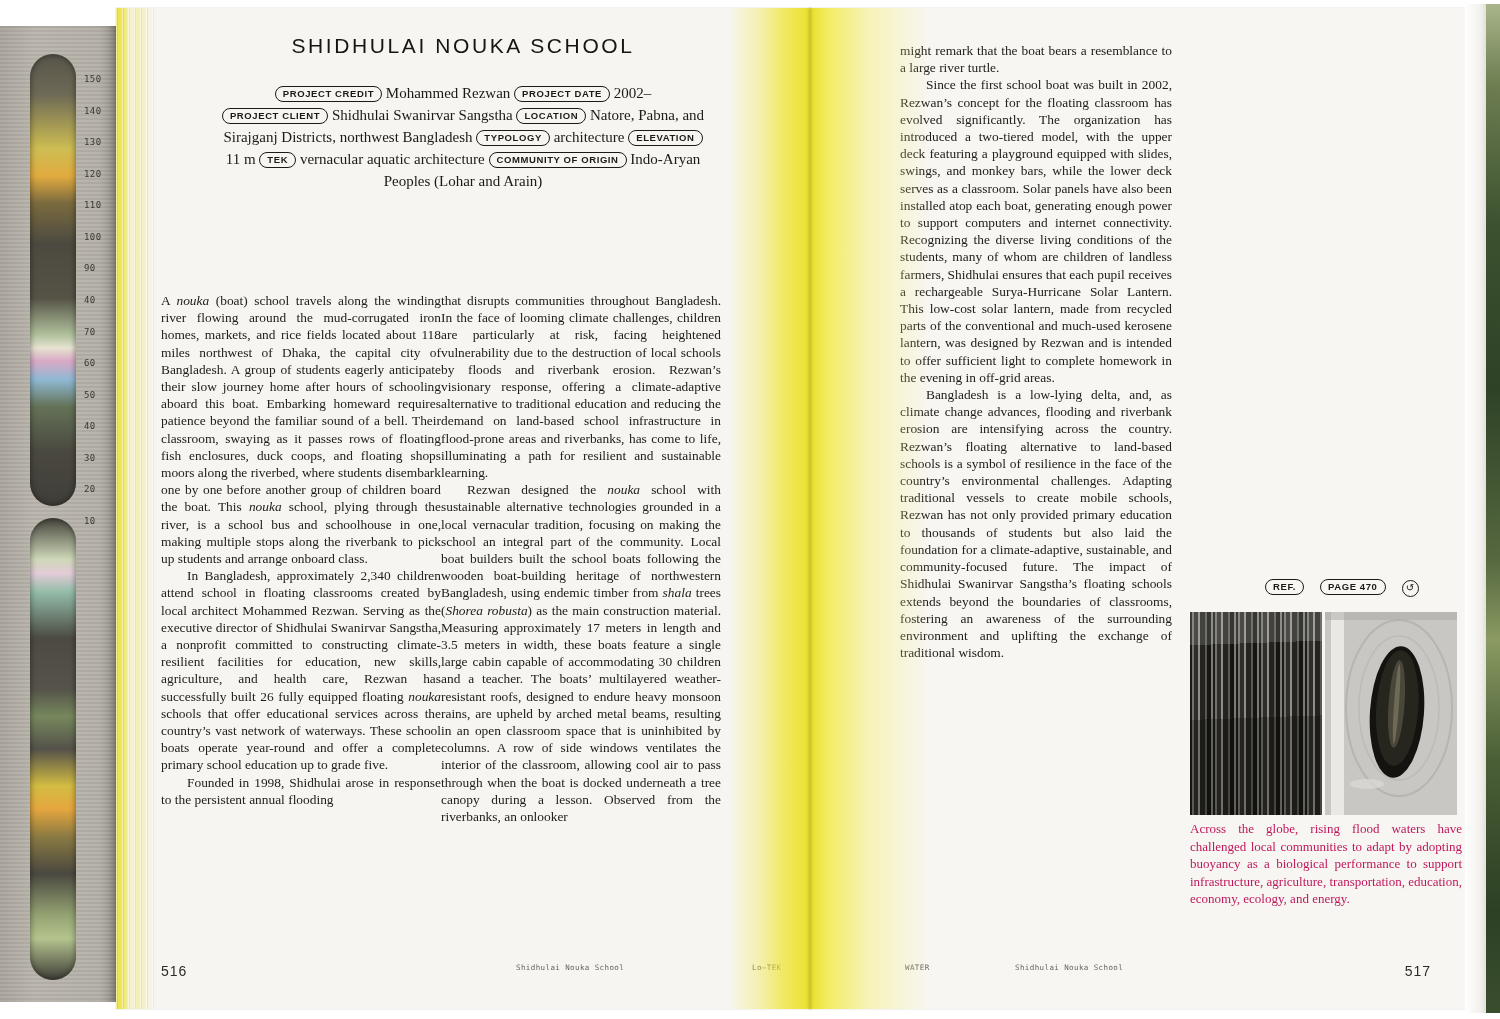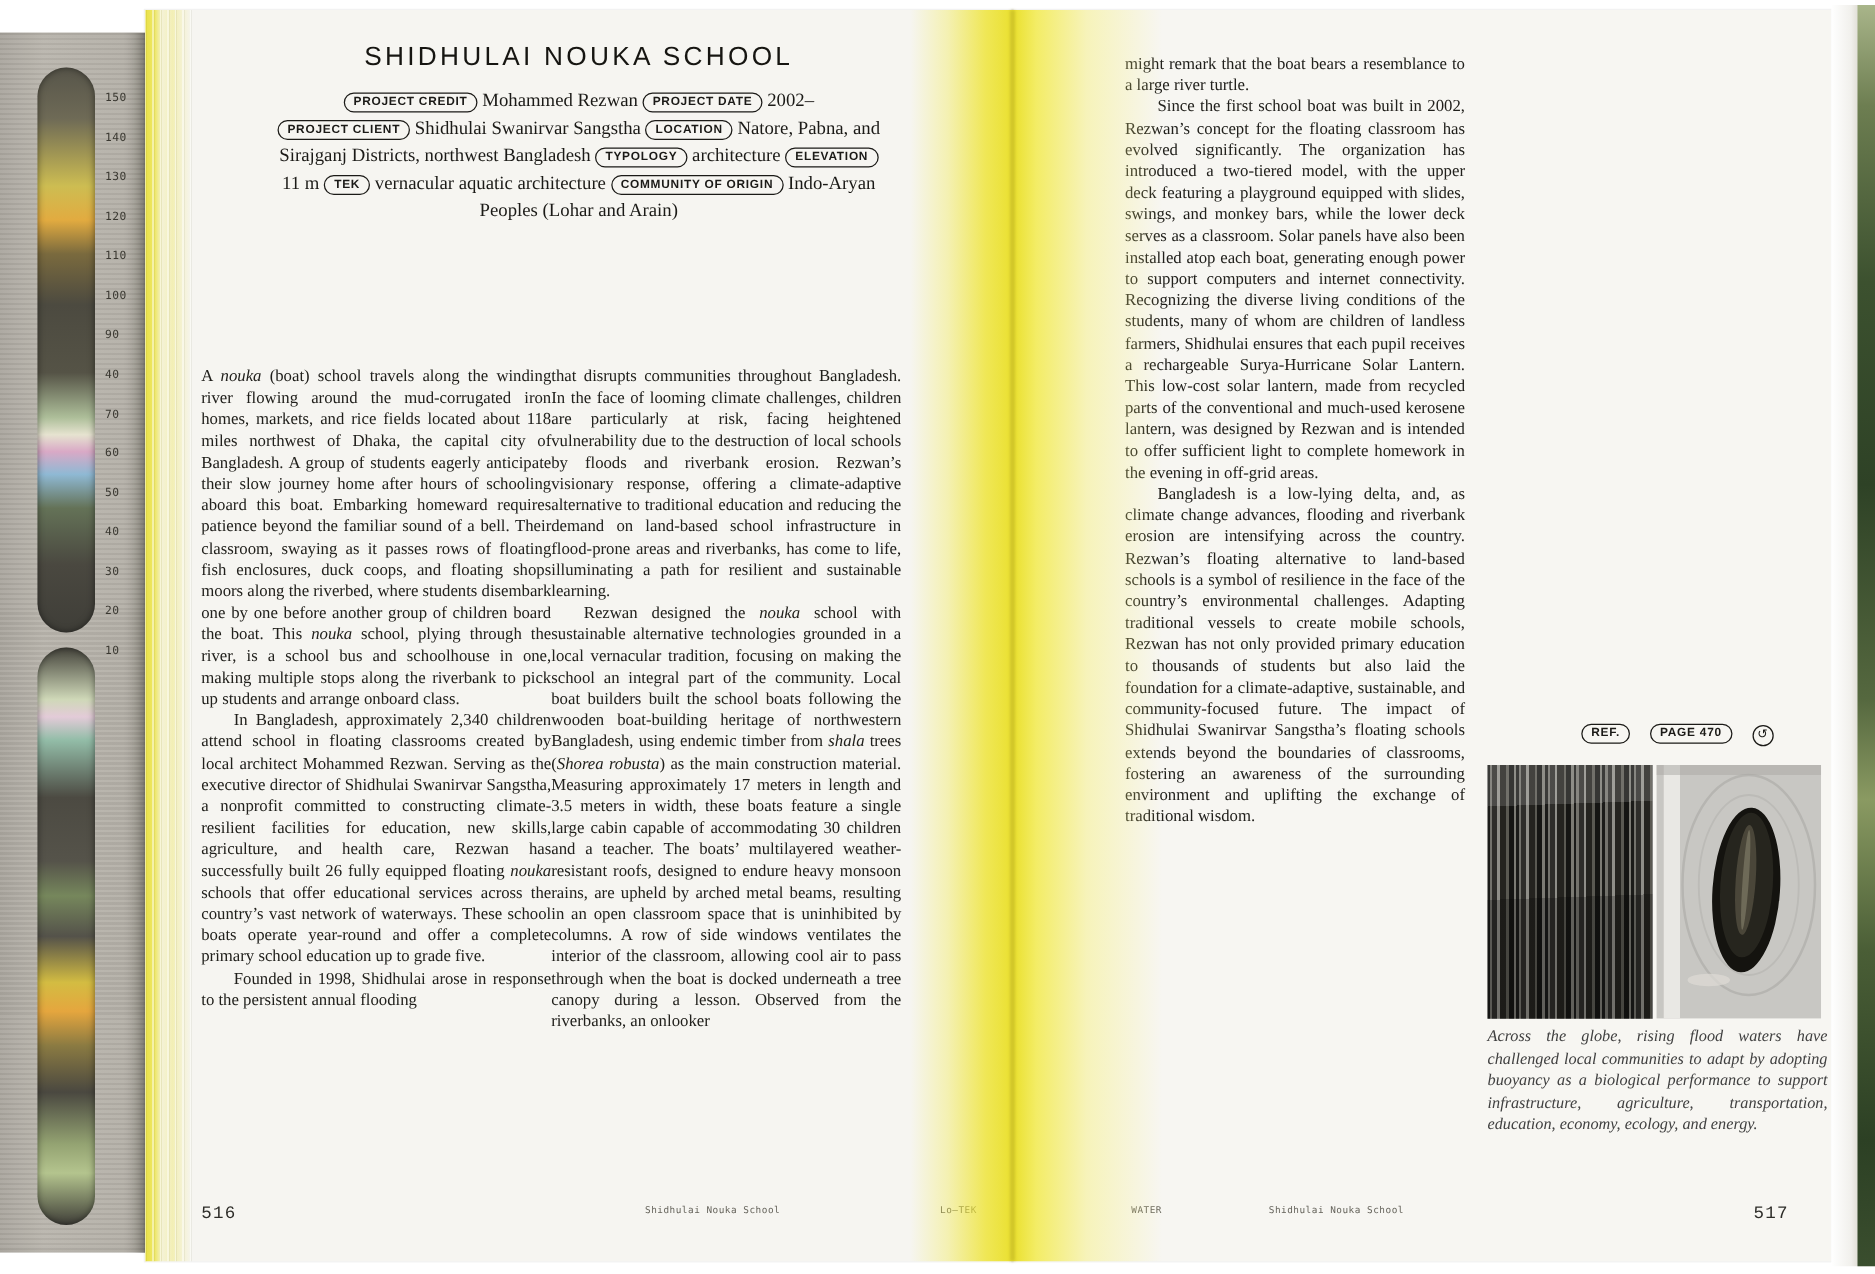--- a/index.html
+++ b/index.html
@@ -60,36 +60,36 @@
       linear-gradient(90deg, rgba(233,224,60,.95) 0px, rgba(236,228,70,.8) 8px, rgba(243,240,190,.55) 14px, rgba(236,228,70,.35) 22px, rgba(246,245,241,0) 38px);
   }
 
   
   .lp-header{padding-top:26px;text-align:center;}
   .title{
     margin:0;font-family:"Liberation Sans","DejaVu Sans",sans-serif;font-weight:400;
     font-size:21px;letter-spacing:2.6px;color:#161511;
   }
   .metadata{
-    width:484px;margin:12px auto 0;font-size:15px;line-height:22px;color:#1b1a17;text-align:center;
+    width:484px;margin:24px auto 0;font-size:15px;line-height:22px;color:#1b1a17;text-align:center;
   }
   .pill{
     display:inline-block;border:1.3px solid #1b1a17;border-radius:9px;padding:0 7px;
     font-family:"Liberation Sans","DejaVu Sans",sans-serif;font-size:9.5px;font-weight:700;
     letter-spacing:.6px;line-height:14px;position:relative;top:-1.5px;white-space:nowrap;color:#1b1a17;
     background:transparent;
   }
   .columns{position:absolute;left:45px;top:284px;width:580px;display:flex;}
   .col{width:280px;}
   .body-text{font-size:13.4px;line-height:17.2px;text-align:justify;hyphens:auto;color:#21201c;}
   .body-text p{margin:0;}
   .body-text p + p{text-indent:26px;}
   .body-text em{font-style:italic;}
 
-  .folio{font-family:Liberation Mono, monospace;font-size:14px;letter-spacing:1px;color:#2d2c28;position:absolute;}
+  .folio{font-family:Liberation Sans, sans-serif;font-size:14px;letter-spacing:1px;color:#2d2c28;position:absolute;}
   .folio-left{left:45px;bottom:30px;}
   .folio-right{right:34px;bottom:30px;}
   .runner{
     position:absolute;font-family:"DejaVu Sans Mono",monospace;font-size:7.5px;letter-spacing:.4px;color:#66645c;
     bottom:37px;white-space:nowrap;
   }
   .runner-lp1{left:400px;}
   .runner-lp2{left:600px;margin-left:36px;}
   .runner-rp0{left:95px;}
   .runner-rp1{left:205px;}
@@ -112,21 +112,21 @@
         #2e2d2a 4px, #2e2d2a 8px,
         #8f8e88 8px, #8f8e88 10px,
         #24231f 10px, #24231f 15px,
         #5a5952 15px, #5a5952 17px,
         #151513 17px, #151513 21px,
         #7c7b74 21px, #7c7b74 23px);
   }
   .fig-boat svg{display:block;width:100%;height:100%;}
   .caption{
     position:absolute;left:380px;top:812px;width:272px;margin:0;
-    font-style:italic;font-size:13px;line-height:17.6px;color:#404040;text-align:justify;
+    font-size:13px;line-height:17.6px;color:#be185d;text-align:justify;
   }
 
   
   .gutter-glow{
     position:absolute;left:728px;top:8px;bottom:10px;width:202px;pointer-events:none;
     background:linear-gradient(90deg,
       rgba(241,232,60,0) 0%,
       rgba(241,232,60,.35) 15%,
       rgba(238,228,52,.82) 30%,
       rgba(234,224,46,1) 41%,

